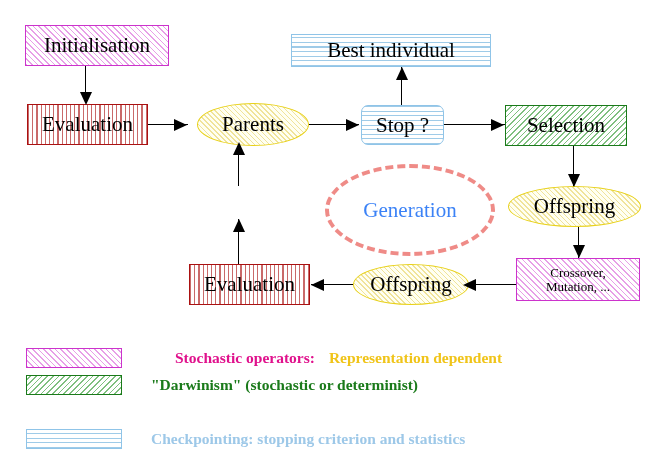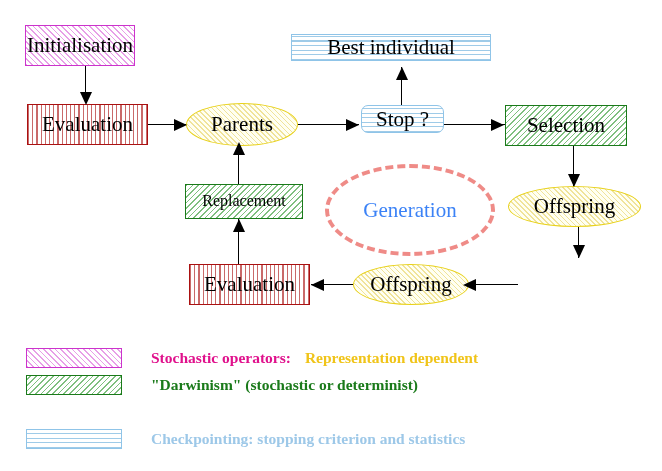--- a/index.html
+++ b/index.html
@@ -138,62 +138,63 @@
   <div class="edge edge-v" style="left:238px; top:219px; height:46px;"></div>
   <div class="arrow arrow-u" style="left:232.5px; top:219px;"></div>
 
   <div class="edge edge-v" style="left:238px; top:142px; height:44px;"></div>
   <div class="arrow arrow-u" style="left:232.5px; top:142px;"></div>
 
   <div class="gen-ellipse" style="left:325px; top:164px; width:170px; height:92px; font-size:21px;">
     <span>Generation</span>
   </div>
 
-  <div class="node rect hatch-magenta" style="left:25px; top:25px; width:110px; height:41px; font-size:21px;">
+  <div class="node rect hatch-magenta" style="left:25px; top:25px; width:144px; height:41px; font-size:21px;">
     <span class="node-label">Initialisation</span>
   </div>
 
   <div class="node rect hatch-red" style="left:27px; top:104px; width:121px; height:41px; font-size:21px;">
     <span class="node-label">Evaluation</span>
   </div>
 
-  <div class="node ellipse hatch-yellow" style="left:186px; top:103px; width:112px; height:43px; font-size:21px;">
+  <div class="node ellipse hatch-yellow" style="left:197px; top:103px; width:112px; height:43px; font-size:21px;">
     <span class="node-label">Parents</span>
   </div>
 
-  <div class="node rounded hatch-blue" style="left:361px; top:105px; width:83px; height:28px; font-size:21px;">
+  <div class="node rounded hatch-blue" style="left:361px; top:105px; width:83px; height:40px; font-size:21px;">
     <span class="node-label">Stop ?</span>
   </div>
 
-  <div class="node rect hatch-blue" style="left:291px; top:34px; width:200px; height:27px; font-size:21px;">
+  <div class="node rect hatch-blue" style="left:291px; top:34px; width:200px; height:33px; font-size:21px;">
     <span class="node-label">Best individual</span>
   </div>
 
   <div class="node rect hatch-green" style="left:505px; top:105px; width:122px; height:41px; font-size:21px;">
     <span class="node-label">Selection</span>
   </div>
 
   <div class="node ellipse hatch-yellow" style="left:508px; top:186px; width:133px; height:41px; font-size:21px;">
     <span class="node-label">Offspring</span>
   </div>
 
+  <div class="node rect hatch-magenta" style="left:516px; top:258px; width:124px; height:43px; font-size:13px; flex-direction:column;">
+    <span class="node-label">Crossover,</span>
+    <span class="node-label">Mutation, ...</span>
+  </div>
 
   <div class="node ellipse hatch-yellow" style="left:353px; top:264px; width:116px; height:41px; font-size:21px;">
     <span class="node-label">Offspring</span>
   </div>
 
   <div class="node rect hatch-red" style="left:189px; top:264px; width:121px; height:41px; font-size:21px;">
     <span class="node-label">Evaluation</span>
   </div>
 
-  <div class="node rect hatch-green" style="left:185px; top:184px; width:118px; height:35px; font-size:16px;">
-    <span class="node-label">Replacement</span>
-  </div>
-
-  <div class="legend-row" style="top:348px;">
+
+  <div class="legend-row" style="top:348px;gap:24px;">
     <div class="legend-swatch hatch-magenta"></div>
     <div class="legend-text">
       <span class="seg1" style="color:#e0118c;">Stochastic operators:</span><span class="seg2" style="color:#f0c419;">Representation dependent</span>
     </div>
   </div>
 
   <div class="legend-row" style="top:375px;">
     <div class="legend-swatch hatch-green"></div>
     <div class="legend-text">
       <span class="seg1" style="color:#1a7a1a;">"Darwinism" (stochastic or determinist)</span>

